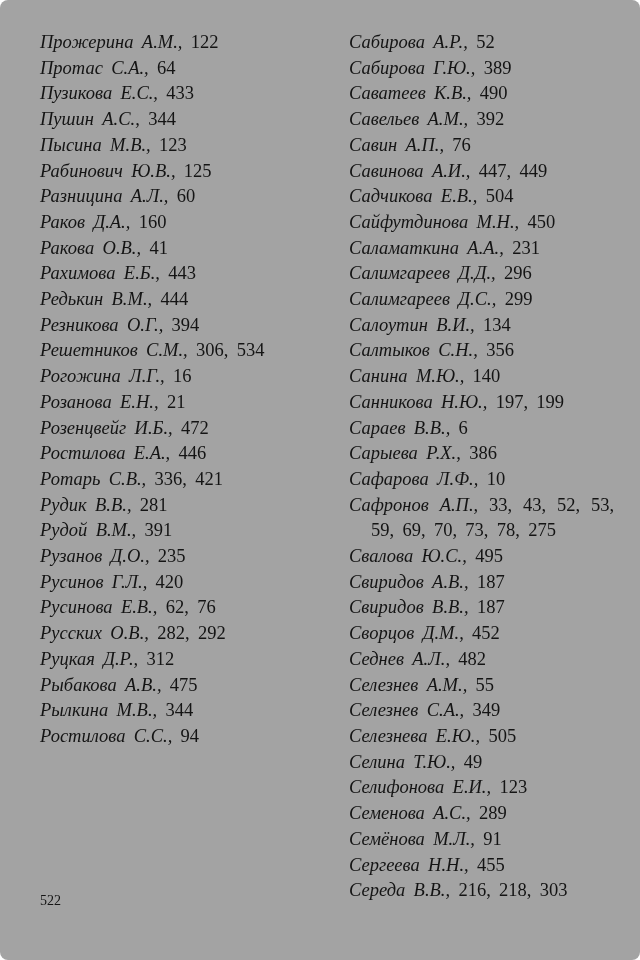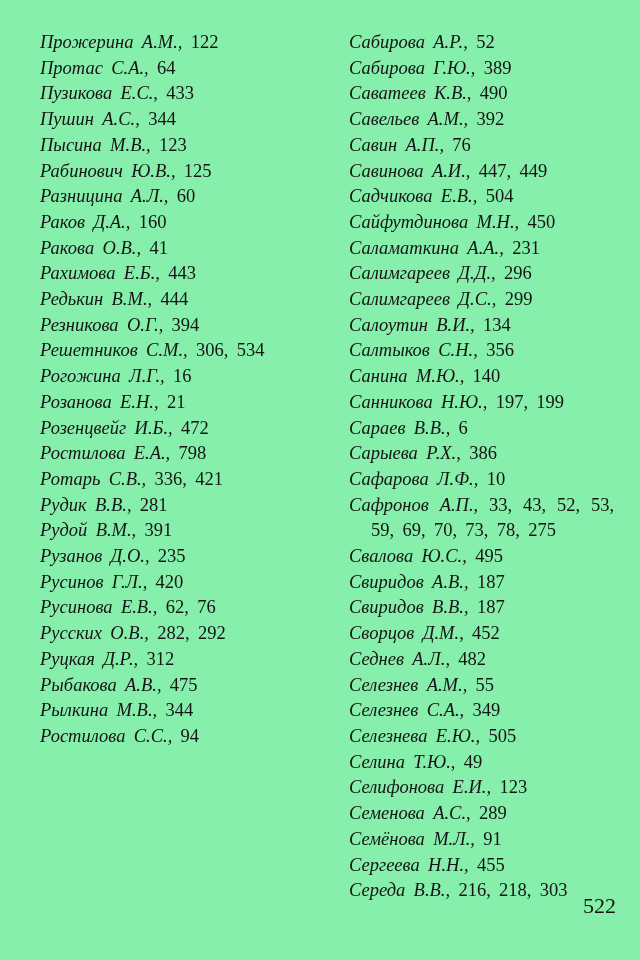--- a/index.html
+++ b/index.html
@@ -13,21 +13,22 @@
     color: #141414;
     font-family: "Liberation Serif", "DejaVu Serif", serif;
   }
   .page {
     position: relative;
     width: 640px;
     height: 960px;
     box-sizing: border-box;
     padding: 30px 36px 0 40px;
     overflow: hidden;
-    background: #86efac;
+    background: #a3a3a3;
+    border-radius: 8px;
   }
   .columns {
     display: flex;
     gap: 44px;
   }
   .column {
     width: 265px;
     flex: 0 0 265px;
   }
   .entry {
@@ -42,22 +43,22 @@
     font-style: italic;
   }
   .entry-pages {
     font-style: normal;
   }
   .page-number {
     position: absolute;
     top: 893px;
     left: 40px;
     right: 24px;
-    text-align: right;
-    font-size: 22px;
+    text-align: left;
+    font-size: 14px;
     font-style: normal;
   }
 </style>
 </head>
 <body>
 
 <div class="page">
   <div class="columns">
     <div class="column">
         <div class="entry"><span class="entry-name">Прожерина А.М.,</span><span class="entry-pages"> 122</span></div>
@@ -69,21 +70,21 @@
         <div class="entry"><span class="entry-name">Разницина А.Л.,</span><span class="entry-pages"> 60</span></div>
         <div class="entry"><span class="entry-name">Раков Д.А.,</span><span class="entry-pages"> 160</span></div>
         <div class="entry"><span class="entry-name">Ракова О.В.,</span><span class="entry-pages"> 41</span></div>
         <div class="entry"><span class="entry-name">Рахимова Е.Б.,</span><span class="entry-pages"> 443</span></div>
         <div class="entry"><span class="entry-name">Редькин В.М.,</span><span class="entry-pages"> 444</span></div>
         <div class="entry"><span class="entry-name">Резникова О.Г.,</span><span class="entry-pages"> 394</span></div>
         <div class="entry"><span class="entry-name">Решетников С.М.,</span><span class="entry-pages"> 306, 534</span></div>
         <div class="entry"><span class="entry-name">Рогожина Л.Г.,</span><span class="entry-pages"> 16</span></div>
         <div class="entry"><span class="entry-name">Розанова Е.Н.,</span><span class="entry-pages"> 21</span></div>
         <div class="entry"><span class="entry-name">Розенцвейг И.Б.,</span><span class="entry-pages"> 472</span></div>
-        <div class="entry"><span class="entry-name">Ростилова Е.А.,</span><span class="entry-pages"> 798</span></div>
+        <div class="entry"><span class="entry-name">Ростилова Е.А.,</span><span class="entry-pages"> 446</span></div>
         <div class="entry"><span class="entry-name">Ротарь С.В.,</span><span class="entry-pages"> 336, 421</span></div>
         <div class="entry"><span class="entry-name">Рудик В.В.,</span><span class="entry-pages"> 281</span></div>
         <div class="entry"><span class="entry-name">Рудой В.М.,</span><span class="entry-pages"> 391</span></div>
         <div class="entry"><span class="entry-name">Рузанов Д.О.,</span><span class="entry-pages"> 235</span></div>
         <div class="entry"><span class="entry-name">Русинов Г.Л.,</span><span class="entry-pages"> 420</span></div>
         <div class="entry"><span class="entry-name">Русинова Е.В.,</span><span class="entry-pages"> 62, 76</span></div>
         <div class="entry"><span class="entry-name">Русских О.В.,</span><span class="entry-pages"> 282, 292</span></div>
         <div class="entry"><span class="entry-name">Руцкая Д.Р.,</span><span class="entry-pages"> 312</span></div>
         <div class="entry"><span class="entry-name">Рыбакова А.В.,</span><span class="entry-pages"> 475</span></div>
         <div class="entry"><span class="entry-name">Рылкина М.В.,</span><span class="entry-pages"> 344</span></div>

